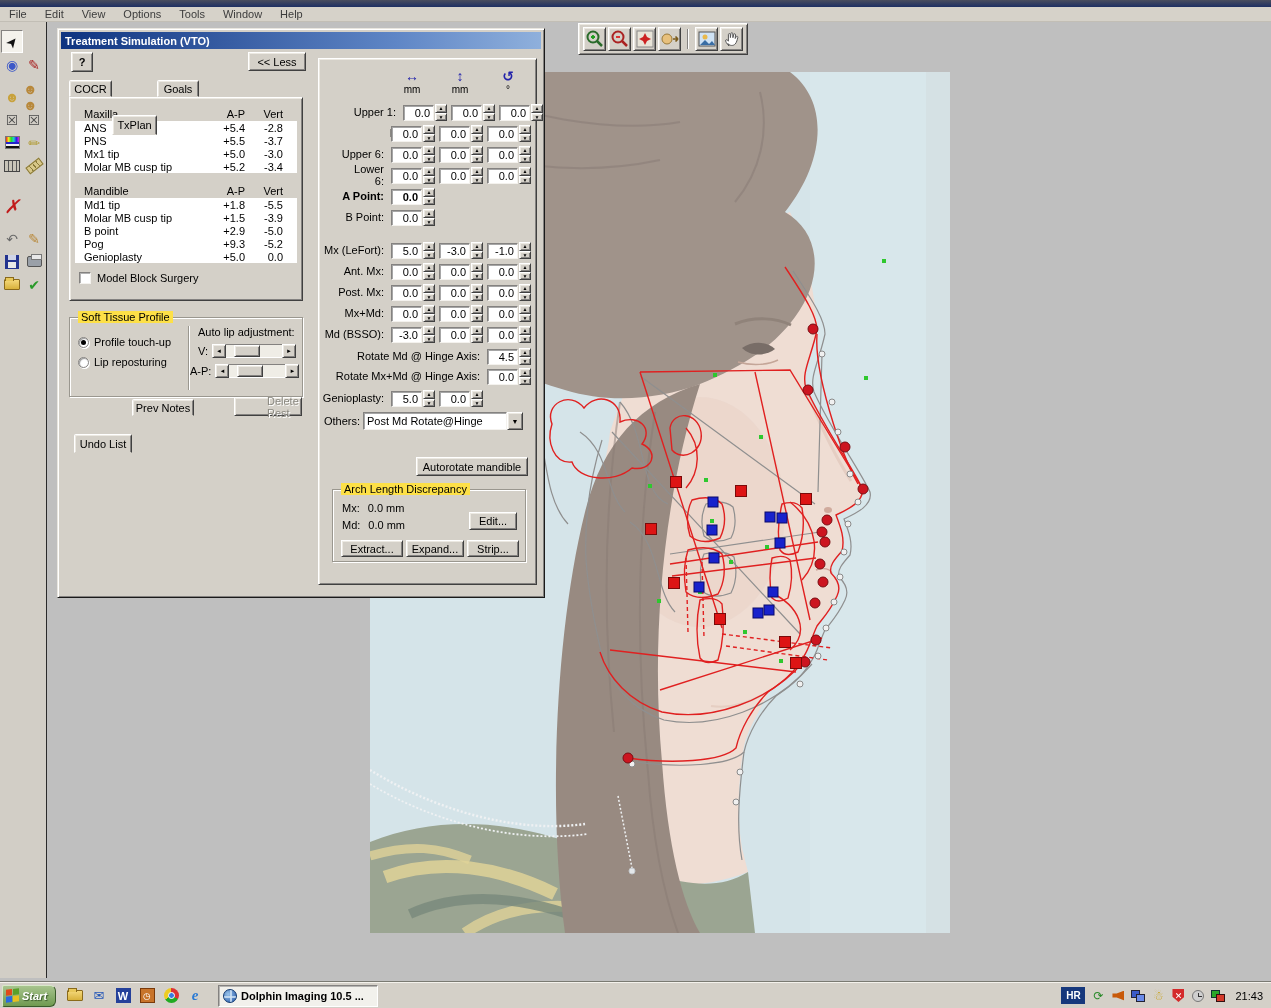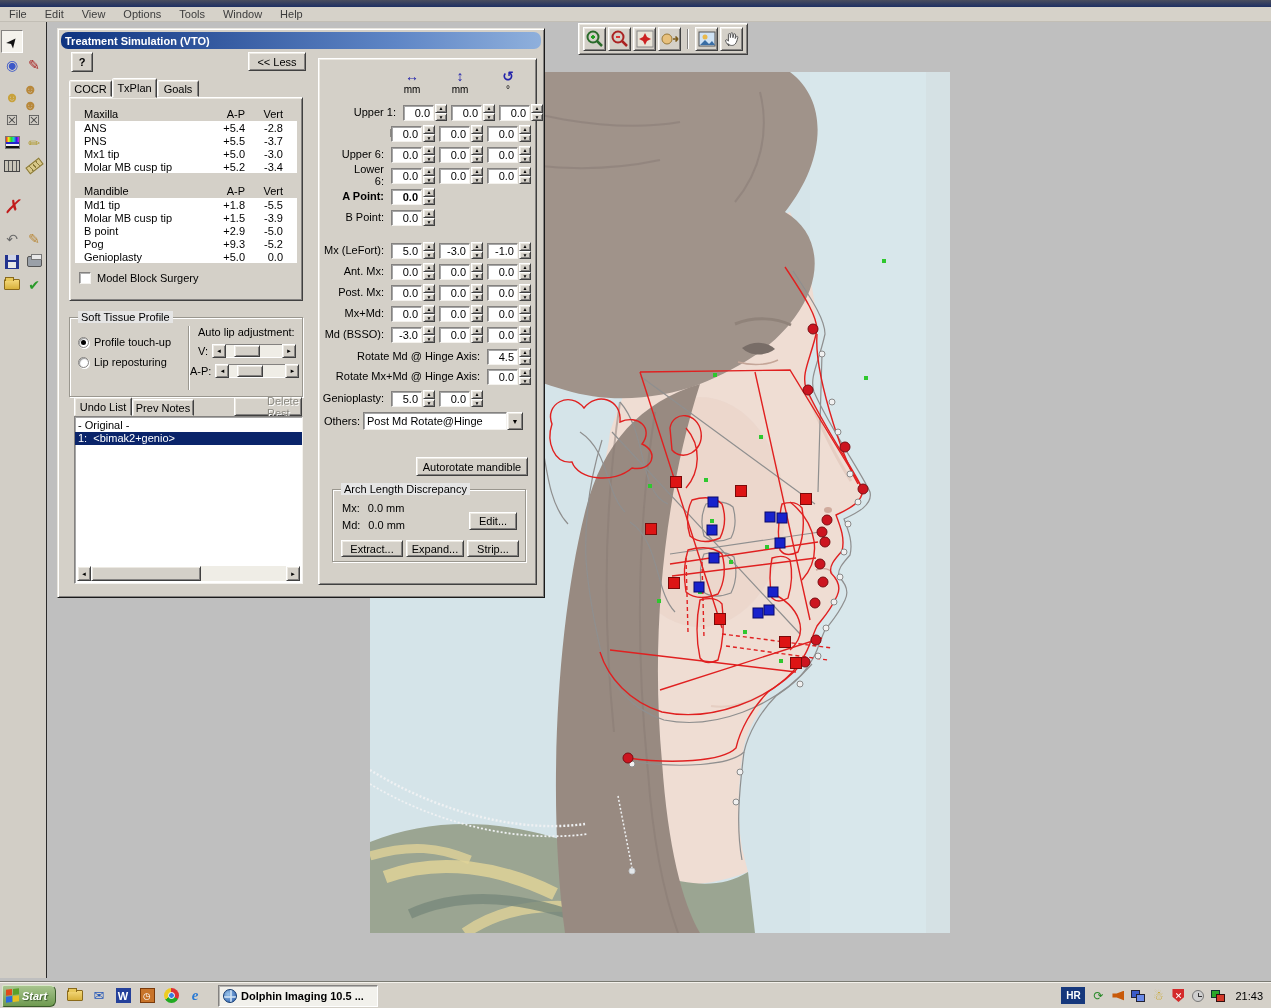--- a/index.html
+++ b/index.html
@@ -3,21 +3,21 @@
 <meta charset="utf-8">
 <style>
   * { margin:0; padding:0; box-sizing:border-box; }
   html,body { width:1271px; height:1008px; overflow:hidden; }
   body { font-family:"Liberation Sans","DejaVu Sans",sans-serif; font-size:11px; color:#000; background:#bfbfbf; position:relative; }
   .abs { position:absolute; }
 
   
   .bevel-out { background:#d4d0c8; border:1px solid; border-color:#fff #404040 #404040 #fff; box-shadow:inset 1px 1px 0 #ece9e2, inset -1px -1px 0 #848280; }
   .groupbox { border:1px solid #9a978f; box-shadow:inset 1px 1px 0 #fff, 1px 1px 0 #fff; }
-  .gb-label { position:absolute; top:-7px; left:8px; background:#e5e5e5; padding:0 3px; }
+  .gb-label { position:absolute; top:-7px; left:8px; background:#fde047; padding:0 3px; }
 
   
   #title-strip { left:0; top:0; width:1271px; height:7px; background:linear-gradient(180deg,#4a4e5e,#1e2f63); }
   #menubar { left:0; top:7px; width:1271px; height:15px; background:#d6d2c9; display:flex; align-items:center; border-bottom:1px solid #c2beb5; }
   .menu-item { padding:13px 9px; color:#3c3c3c; cursor:default; }
 
   
   #left-toolbar { left:0; top:22px; width:47px; height:956px; background:#d2cec6; border-right:1px solid #2a2a2a; }
   #tool-grid { position:absolute; left:1px; top:8px; width:45px; display:flex; flex-wrap:wrap; }
   .tcell { width:22px; height:23px; display:flex; align-items:center; justify-content:center; font-size:14px; }
@@ -39,25 +39,25 @@
   
   #view-toolbar { left:578px; top:23px; width:170px; height:32px; display:flex; align-items:center; gap:2px; padding:0 4px; }
   .vbtn { width:24px; height:24px; display:flex; align-items:center; justify-content:center; }
   .vsep { width:2px; height:20px; border-left:1px solid #848280; border-right:1px solid #fff; margin:0 4px; }
 
   
   #photo { left:370px; top:72px; width:580px; height:861px; }
 
   
   #dialog { left:57px; top:28px; width:488px; height:570px; background:#d4d0c8; border:1px solid; border-color:#e8e5de #1a1a1a #1a1a1a #e8e5de; box-shadow:inset 1px 1px 0 #fff, inset -1px -1px 0 #848280; }
-  #dlg-title { position:absolute; left:3px; top:3px; width:480px; height:17px; background:linear-gradient(90deg,#0f3480,#5f86c6 70%,#8fb0dc); color:#fff; font-weight:bold; display:flex; align-items:center; padding-left:4px;border-radius:7px; }
+  #dlg-title { position:absolute; left:3px; top:3px; width:480px; height:17px; background:linear-gradient(90deg,#0f3480,#5f86c6 70%,#8fb0dc); color:#fff; font-weight:bold; display:flex; align-items:center; padding-left:4px; }
   .btn { display:flex; align-items:center; justify-content:center; cursor:default; }
   .btn-disabled { color:#8a8880; text-shadow:1px 1px 0 #fff;padding-left:32px; }
   .tab { position:absolute; background:#d4d0c8; border:1px solid; border-color:#fff #404040 transparent #fff; box-shadow:inset 1px 1px 0 #ece9e2, inset -1px 0 0 #848280; border-radius:2px 2px 0 0; display:flex; align-items:center; justify-content:center; }
-  .tab.front { z-index:3; }
+  .tab.front { z-index:3;margin-top:37px; }
   .panel { position:absolute; background:#d4d0c8; border:1px solid; border-color:#fff #404040 #404040 #fff; box-shadow:inset 1px 1px 0 #ece9e2, inset -1px -1px 0 #848280; }
 
   .tbl-head { display:flex; height:15px; align-items:center; font-weight:normal; }
   .tbl-rows { background:#fff; }
   .tbl-row { display:flex; height:13px; align-items:center; }
   .c-name { flex:1; padding-left:9px; }
   .c-ap { width:42px; text-align:right; }
   .c-vert { width:52px; text-align:right; padding-right:14px; }
   .tbl-head .c-ap { text-align:right; } .tbl-head .c-vert{ text-align:right; }
 
@@ -475,32 +475,20 @@
             <span class="ms-thumb bevel-out"></span>
           </span>
           <span class="ms-btn bevel-out">►</span>
         </span>
     </div>
   </div>
 
   <div class="tab front" style="left:16px;top:368px;width:58px;height:19px">Undo List</div>
   <div class="tab" style="left:74px;top:370px;width:62px;height:17px">Prev Notes</div>
   <div class="abs btn bevel-out btn-disabled" style="left:176px;top:368px;width:68px;height:19px">Delete Rest</div>
-  <div class="abs listbox" style="left:16px;top:387px;width:229px;height:168px">
-    <div id="undo-items" style="padding-top:2px">
-        <div class="list-item">- Original -</div>
-        <div class="list-item sel">1:  &lt;bimak2+genio&gt;</div>
-      </div>
-    <div class="hscroll">
-      <span class="ms-btn bevel-out" style="height:15px">◄</span>
-        <span class="hs-thumb bevel-out"></span>
-        <span class="hs-sp"></span>
-        <span class="ms-btn bevel-out" style="height:15px">►</span>
-    </div>
-  </div>
 
   <div class="panel" style="left:260px;top:29px;width:219px;height:527px" id="spin-panel">
     <div id="spin-headers">
         <div class="abs arrow-hdr" style="left: 78px; top: 12px; width: 30px;">↔</div>
         <div class="abs unit" style="left: 78px; top: 25px; width: 30px;">mm</div>
         <div class="abs arrow-hdr" style="left: 126px; top: 12px; width: 30px;">↕</div>
         <div class="abs unit" style="left: 126px; top: 25px; width: 30px;">mm</div>
         <div class="abs arrow-hdr" style="left: 174px; top: 12px; width: 30px;">↺</div>
         <div class="abs unit" style="left: 174px; top: 25px; width: 30px;">°</div>
       </div>

